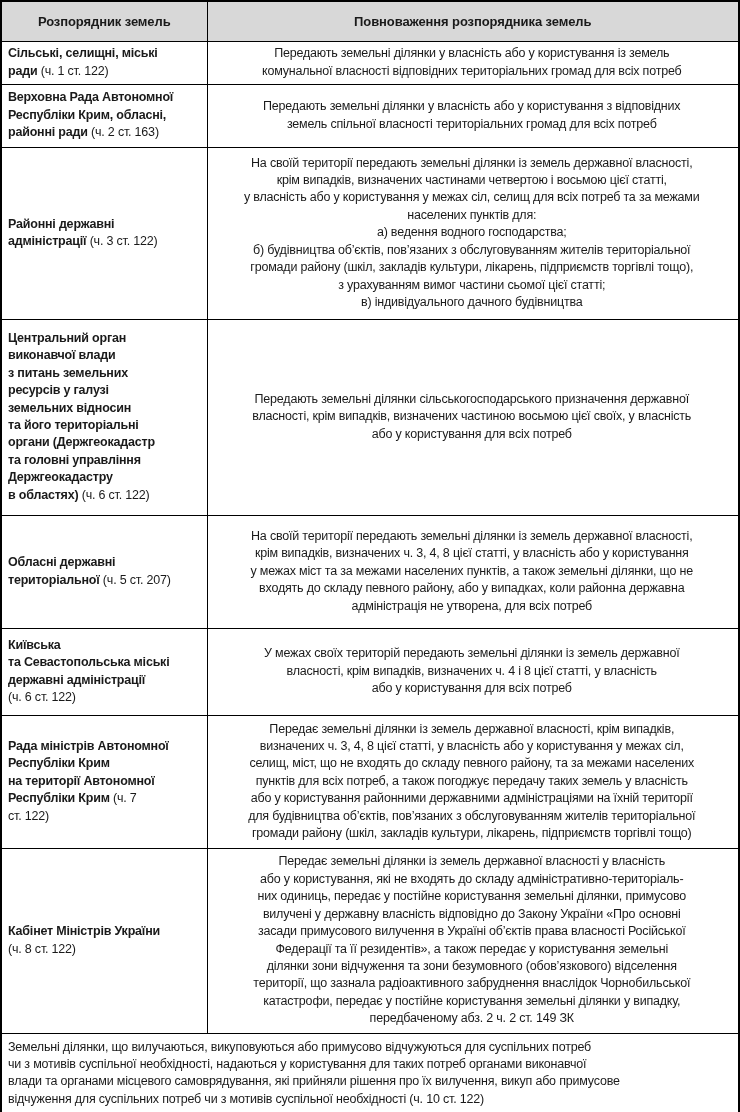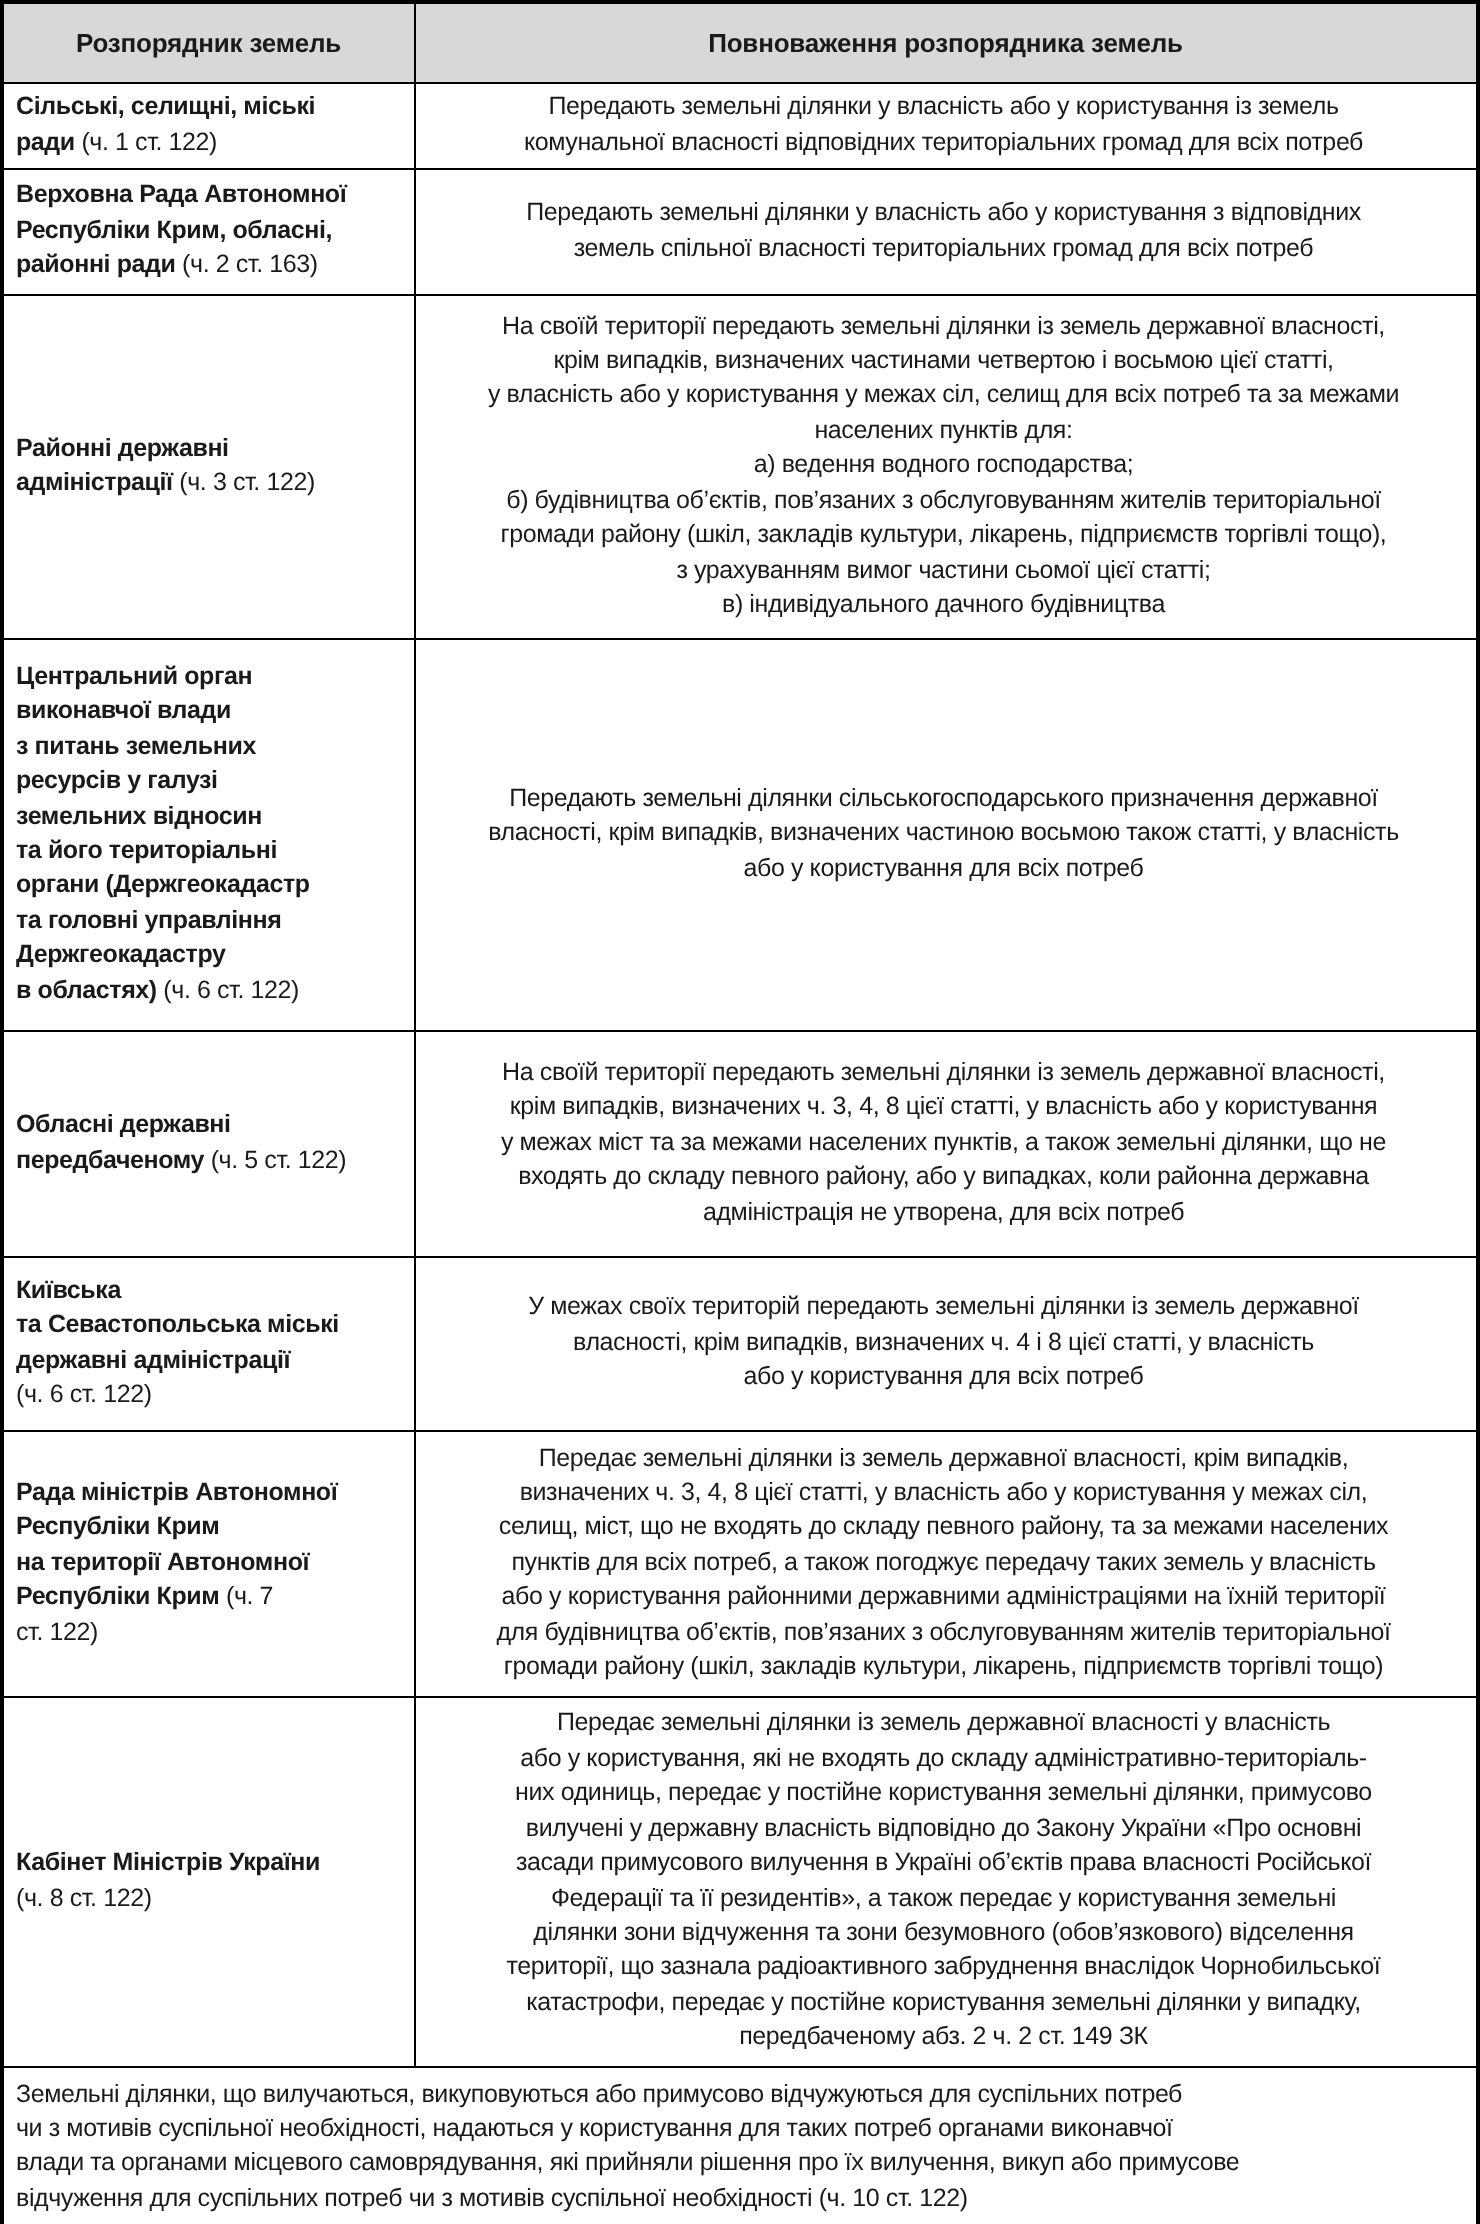--- a/index.html
+++ b/index.html
@@ -109,26 +109,26 @@
 виконавчої влади
 з питань земельних
 ресурсів у галузі
 земельних відносин
 та його територіальні
 органи (Держгеокадастр
 та головні управління
 Держгеокадастру
 в областях)</span><span class="ref"> (ч. 6 ст. 122)</span></td>
       <td class="powers">Передають земельні ділянки сільськогосподарського призначення державної
-власності, крім випадків, визначених частиною восьмою також статті, у власність
+власності, крім випадків, визначених частиною восьмою цієї своїх, у власність
 або у користування для всіх потреб</td>
     </tr>
     <tr class="r5">
       <td class="disposer"><span class="org">Обласні державні
-передбаченому</span><span class="ref"> (ч. 5 ст. 122)</span></td>
+територіальної</span><span class="ref"> (ч. 5 ст. 207)</span></td>
       <td class="powers">На своїй території передають земельні ділянки із земель державної власності,
 крім випадків, визначених ч. 3, 4, 8 цієї статті, у власність або у користування
 у межах міст та за межами населених пунктів, а також земельні ділянки, що не
 входять до складу певного району, або у випадках, коли районна державна
 адміністрація не утворена, для всіх потреб</td>
     </tr>
     <tr class="r6">
       <td class="disposer"><span class="org">Київська
 та Севастопольська міські
 державні адміністрації</span><span class="ref">

